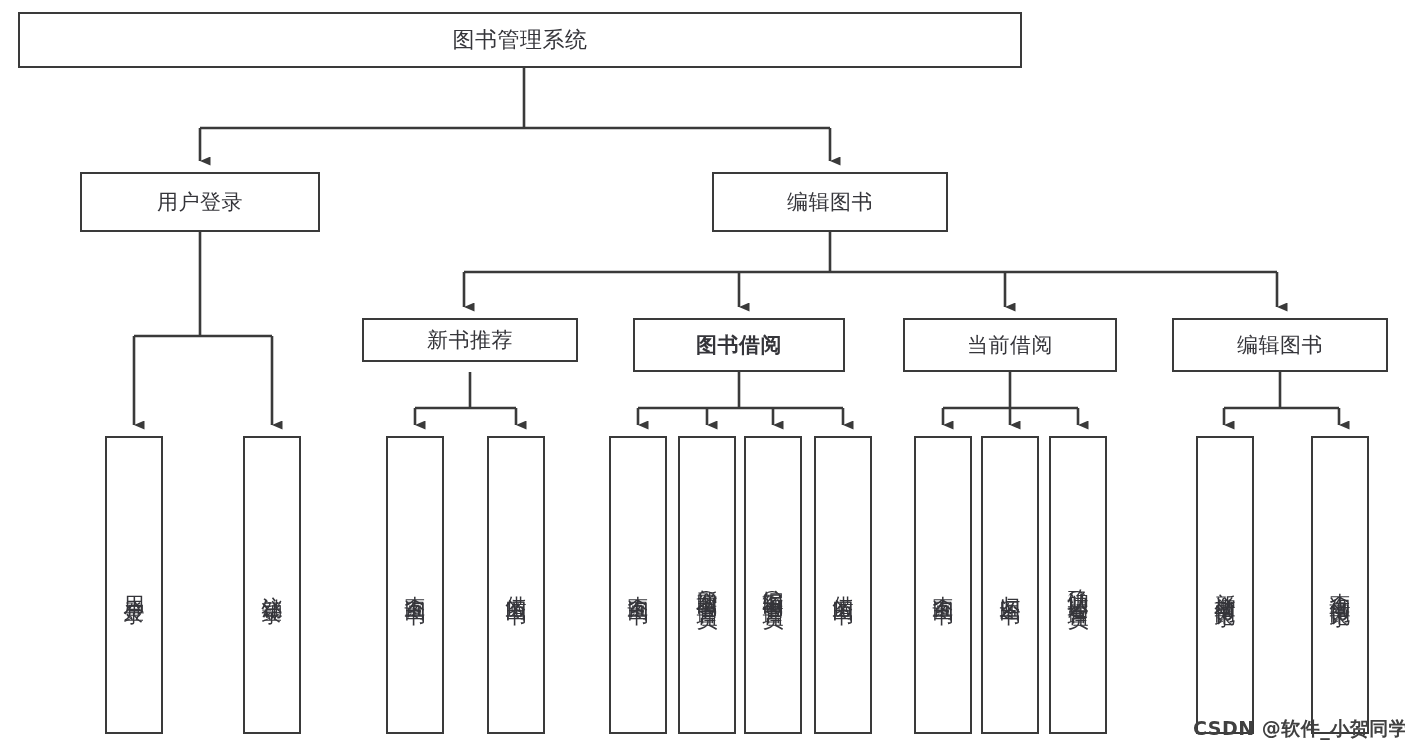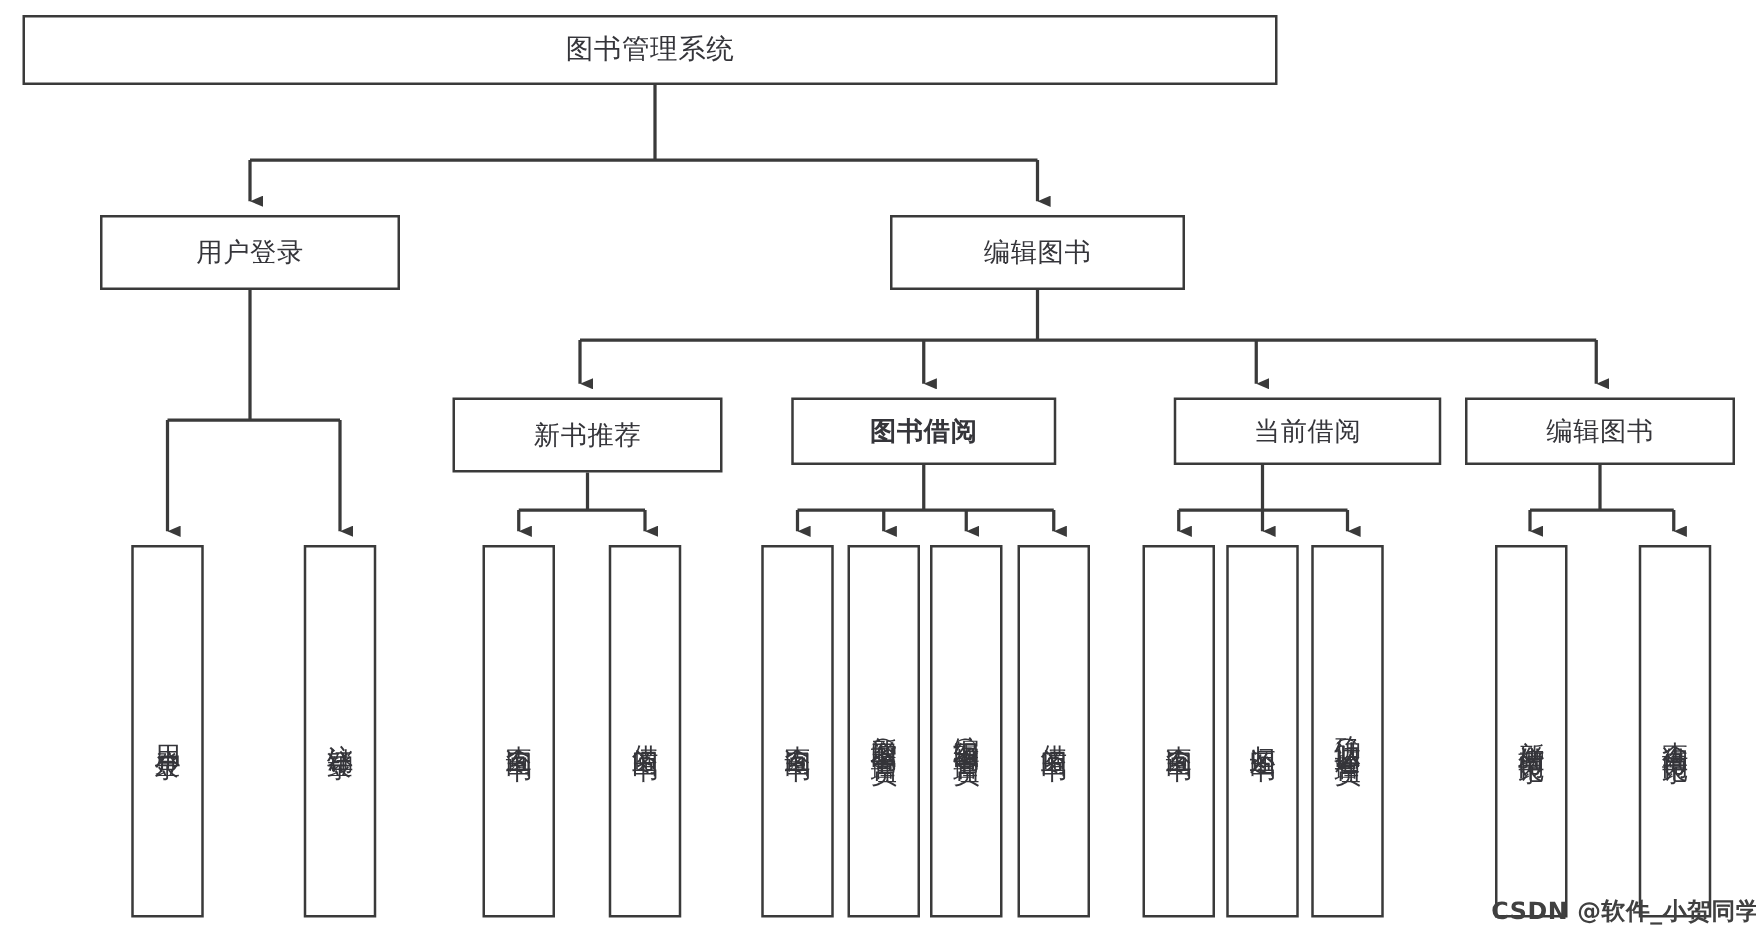--- a/index.html
+++ b/index.html
@@ -122,27 +122,27 @@
   <div id="node-layer">
       <div class="node-box horizontal root" style="left: 18px; top: 12px; width: 1004px; height: 56px;">
         <span class="node-label">图书管理系统</span>
       </div>
       <div class="node-box horizontal" style="left: 80px; top: 172px; width: 240px; height: 60px;">
         <span class="node-label">用户登录</span>
       </div>
       <div class="node-box horizontal" style="left: 712px; top: 172px; width: 236px; height: 60px;">
         <span class="node-label">编辑图书</span>
       </div>
-      <div class="node-box horizontal" style="left: 362px; top: 318px; width: 216px; height: 60px;">
+      <div class="node-box horizontal" style="left: 362px; top: 318px; width: 216px; height: 44px;">
         <span class="node-label">新书推荐</span>
       </div>
       <div class="node-box horizontal" style="left: 633px; top: 318px; width: 212px; height: 54px; font-weight: bold;">
         <span class="node-label">图书借阅</span>
       </div>
-      <div class="node-box horizontal" style="left: 903px; top: 318px; width: 214px; height: 54px; margin-left: 36px;">
+      <div class="node-box horizontal" style="left: 903px; top: 318px; width: 214px; height: 54px;">
         <span class="node-label">当前借阅</span>
       </div>
       <div class="node-box horizontal" style="left: 1172px; top: 318px; width: 216px; height: 54px;">
         <span class="node-label">编辑图书</span>
       </div>
       <div class="node-box vertical" style="left: 105px; top: 436px; width: 58px; height: 298px;">
         <span class="node-label">用户登录</span>
       </div>
       <div class="node-box vertical" style="left: 243px; top: 436px; width: 58px; height: 298px;">
         <span class="node-label">注销登录</span>

